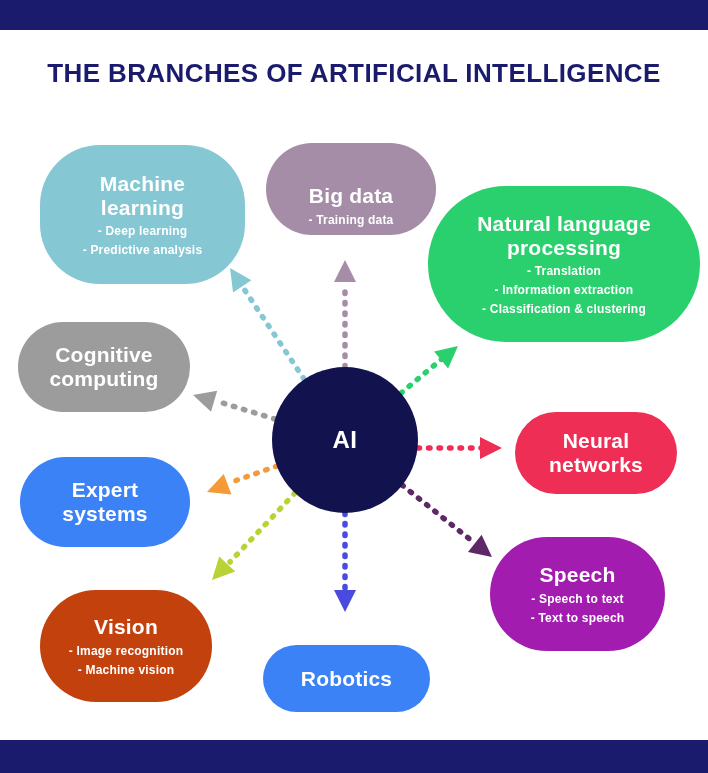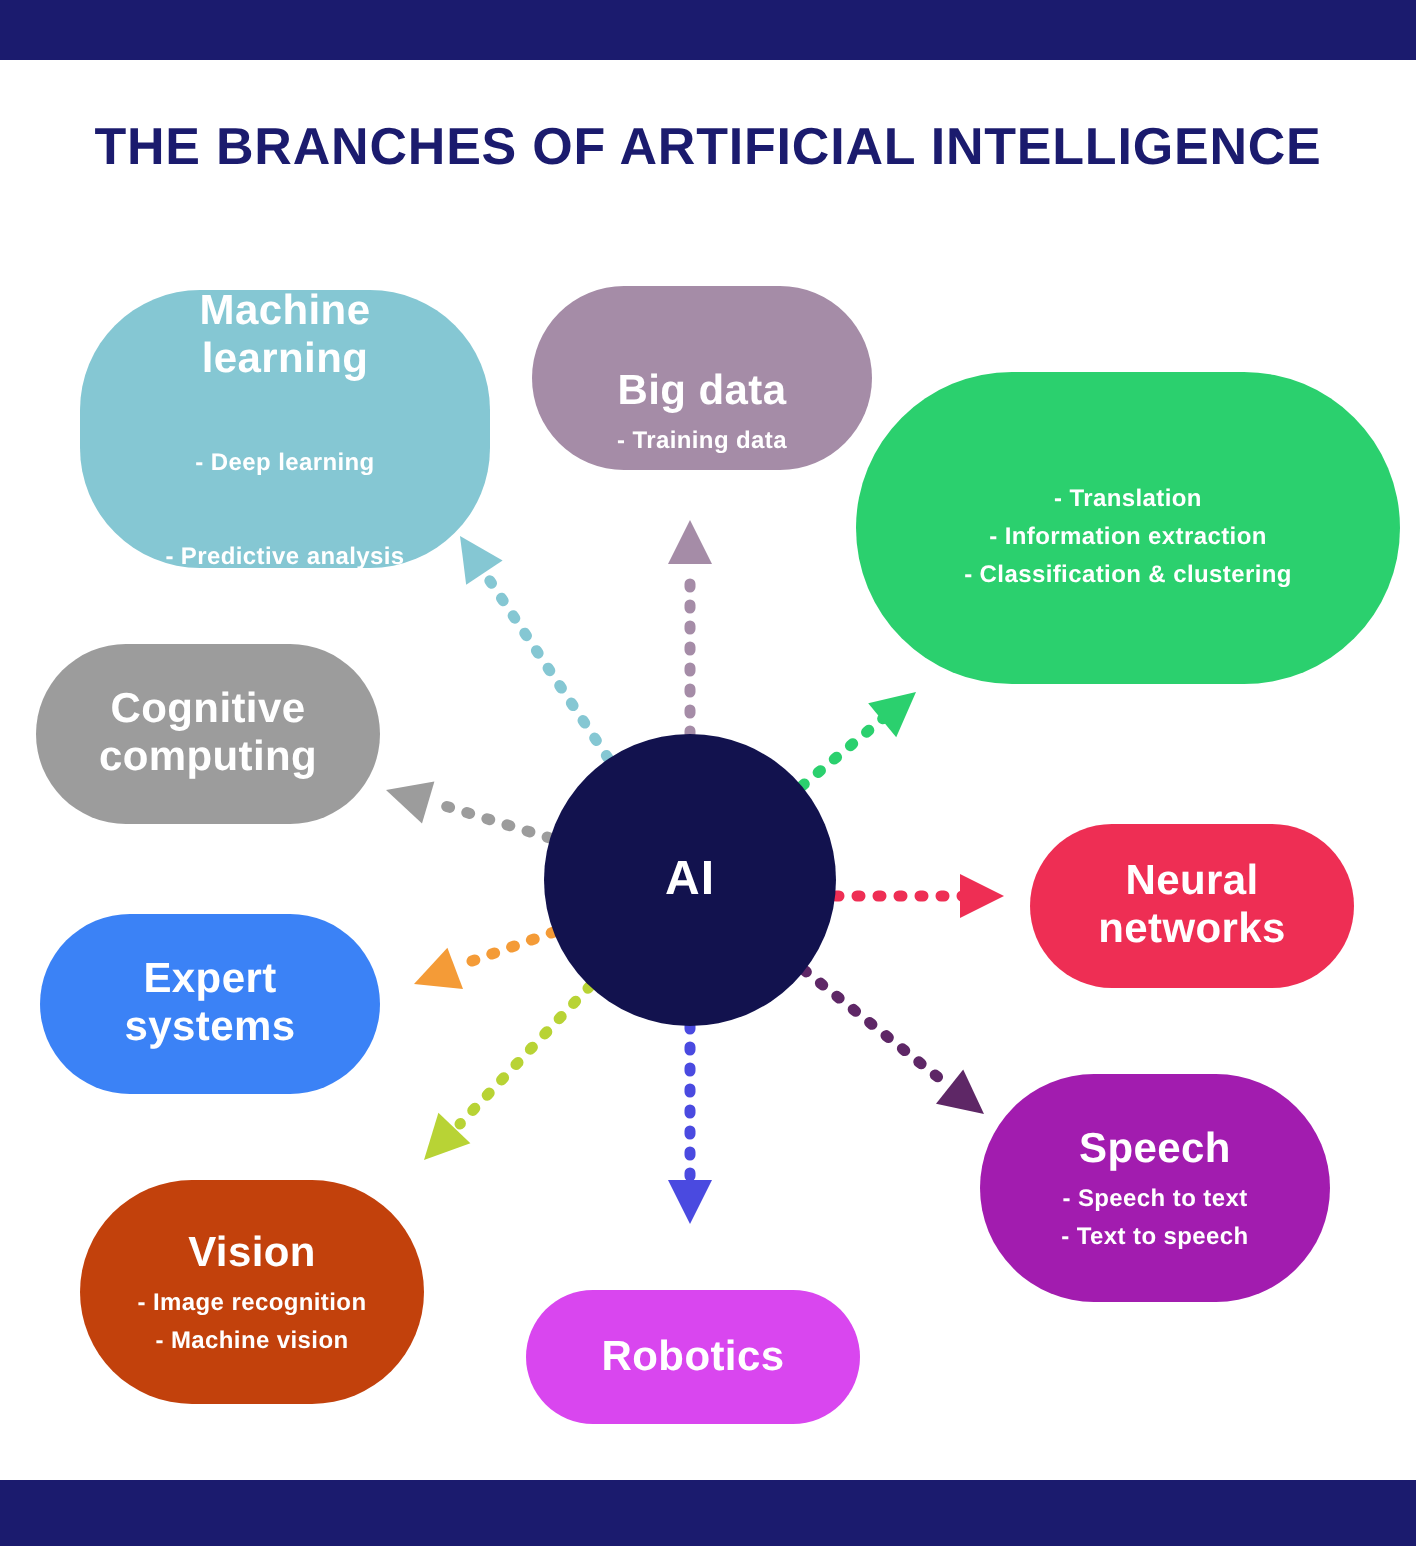--- a/index.html
+++ b/index.html
@@ -47,21 +47,21 @@
   }
   .b-item {
     font-size: 12px;
     font-weight: bold;
     margin-top: 5px;
     letter-spacing: 0.2px;
   }
   .b-item:first-of-type { margin-top: 8px; }
 
   
-  .ml  { left: 40px;  top: 145px; width: 205px; height: 139px; border-radius: 60px; gap: 28px; }
+  .ml  { left: 40px;  top: 145px; width: 205px; height: 139px; border-radius: 60px; }
   .ml .b-label { max-width: 118px; }
   .bd  { left: 266px; top: 143px; width: 170px; height: 92px;  border-radius: 46px; justify-content: flex-end; }
   .nlp { left: 428px; top: 186px; width: 272px; height: 156px; border-radius: 78px; }
   .cc  { left: 18px;  top: 322px; width: 172px; height: 90px;  border-radius: 45px; }
   .nn  { left: 515px; top: 412px; width: 162px; height: 82px;  border-radius: 41px; }
   .nn .b-label { max-width: 110px; }
   .es  { left: 20px;  top: 457px; width: 170px; height: 90px;  border-radius: 45px; }
   .es .b-label { max-width: 100px; }
   .sp  { left: 490px; top: 537px; width: 175px; height: 114px; border-radius: 57px; }
   .vi  { left: 40px;  top: 590px; width: 172px; height: 112px; border-radius: 56px; }
@@ -126,20 +126,21 @@
     <div class="b-item">- Deep learning</div>
     <div class="b-item">- Predictive analysis</div>
   </div>
 
   <div class="bubble bd" style="background-color: rgb(165, 140, 167);">
     <div class="b-label">Big data</div>
     <div class="b-item">- Training data</div>
   </div>
 
   <div class="bubble nlp" style="background-color: rgb(43, 208, 110);">
+    <div class="b-label">Natural language processing</div>
     <div class="b-item">- Translation</div>
     <div class="b-item">- Information extraction</div>
     <div class="b-item">- Classification &amp; clustering</div>
   </div>
 
   <div class="bubble cc" style="background-color: rgb(156, 156, 156);">
     <div class="b-label">Cognitive computing</div>
   </div>
 
   <div class="bubble nn" style="background-color: rgb(238, 46, 84);">
@@ -155,21 +156,21 @@
     <div class="b-item">- Speech to text</div>
     <div class="b-item">- Text to speech</div>
   </div>
 
   <div class="bubble vi" style="background-color: #c2410c;">
     <div class="b-label">Vision</div>
     <div class="b-item">- Image recognition</div>
     <div class="b-item">- Machine vision</div>
   </div>
 
-  <div class="bubble ro" style="background-color: #d946ef;">
+  <div class="bubble ro" style="background-color: #3b82f6;">
     <div class="b-label">Robotics</div>
   </div>
 
   <div class="center-node" style="background-color: rgb(18, 18, 78);">
     <span>AI</span>
   </div>
 
   <div class="bar bottom" style="background-color: rgb(27, 27, 110);"></div>
 
 </div>

